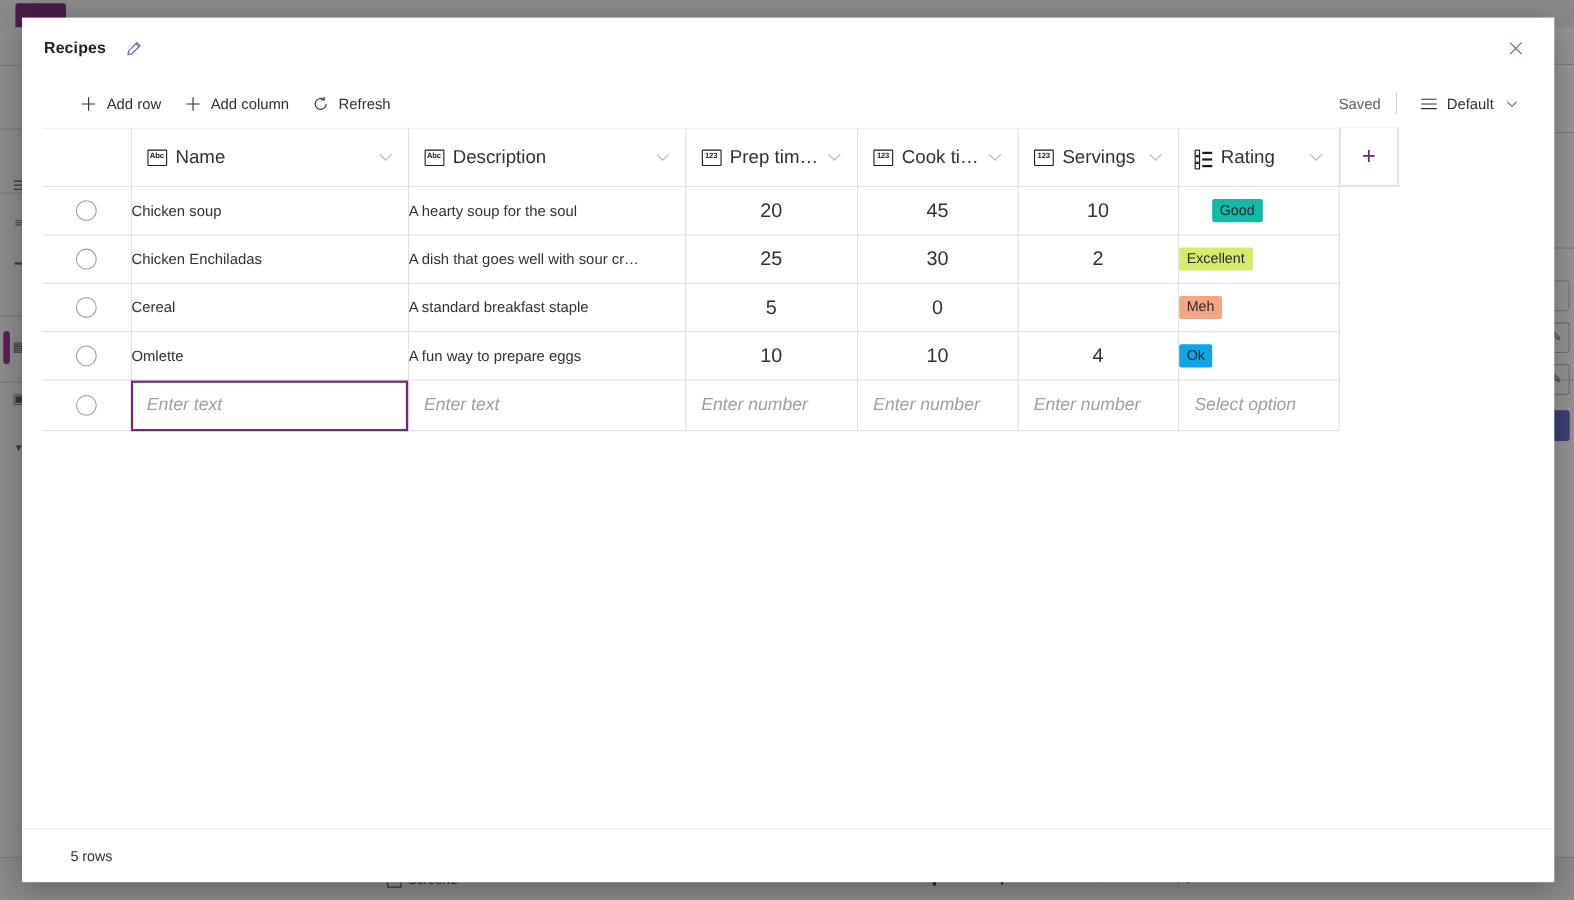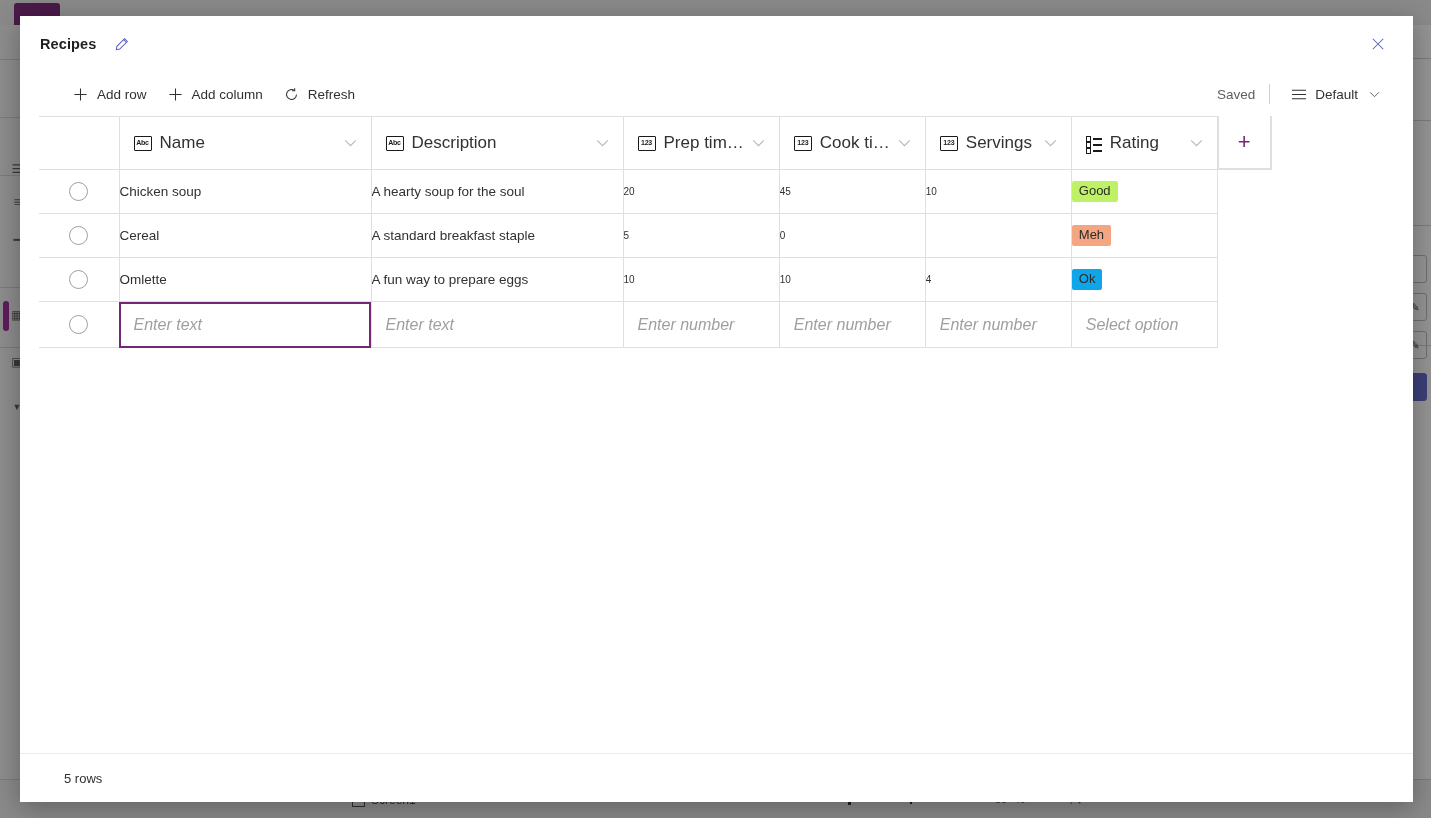--- a/index.html
+++ b/index.html
@@ -351,23 +351,23 @@
   }
   .cell-text {
     padding: 0 14px;
     font-size: 13.5px;
     color: #323130;
     white-space: nowrap;
     overflow: hidden;
   }
   .cell-num {
     padding: 0 14px;
-    font-size: 10px;
+    font-size: 18px;
     color: #323130;
-    text-align: left;
+    text-align: center;
   }
   .cell-badge {
     padding: 0 14px;
   }
   .badge {
     display: inline-block;
     padding: 3px 7px 4px 7px;
     font-size: 13px;
     color: #2b2b2b;
     border-radius: 2px;
@@ -637,25 +637,41 @@
               <div class="cell-sel">
                   <span class="sel-circle"></span>
                 </div>
             </td>
             <td class="cell-text">Chicken soup</td>
             <td class="cell-text">A hearty soup for the soul</td>
             <td class="cell-num">20</td>
             <td class="cell-num">45</td>
             <td class="cell-num">10</td>
             <td class="cell-badge">
-              <span class="badge" style="background: #bef264;">Good</span>
+              <span class="badge" style="background: #14b8a6; margin-left: 30px;">Good</span>
             </td>
             <td style="border-right:none;border-bottom:none;"></td>
           </tr>
 
+          <tr>
+            <td>
+              <div class="cell-sel">
+                  <span class="sel-circle"></span>
+                </div>
+            </td>
+            <td class="cell-text">Chicken Enchiladas</td>
+            <td class="cell-text">A dish that goes well with sour cr…</td>
+            <td class="cell-num">25</td>
+            <td class="cell-num">30</td>
+            <td class="cell-num">2</td>
+            <td class="cell-badge">
+              <span class="badge" style="background: rgb(215, 235, 107);">Excellent</span>
+            </td>
+            <td style="border-right:none;border-bottom:none;"></td>
+          </tr>
 
           <tr>
             <td>
               <div class="cell-sel">
                   <span class="sel-circle"></span>
                 </div>
             </td>
             <td class="cell-text">Cereal</td>
             <td class="cell-text">A standard breakfast staple</td>
             <td class="cell-num">5</td>

